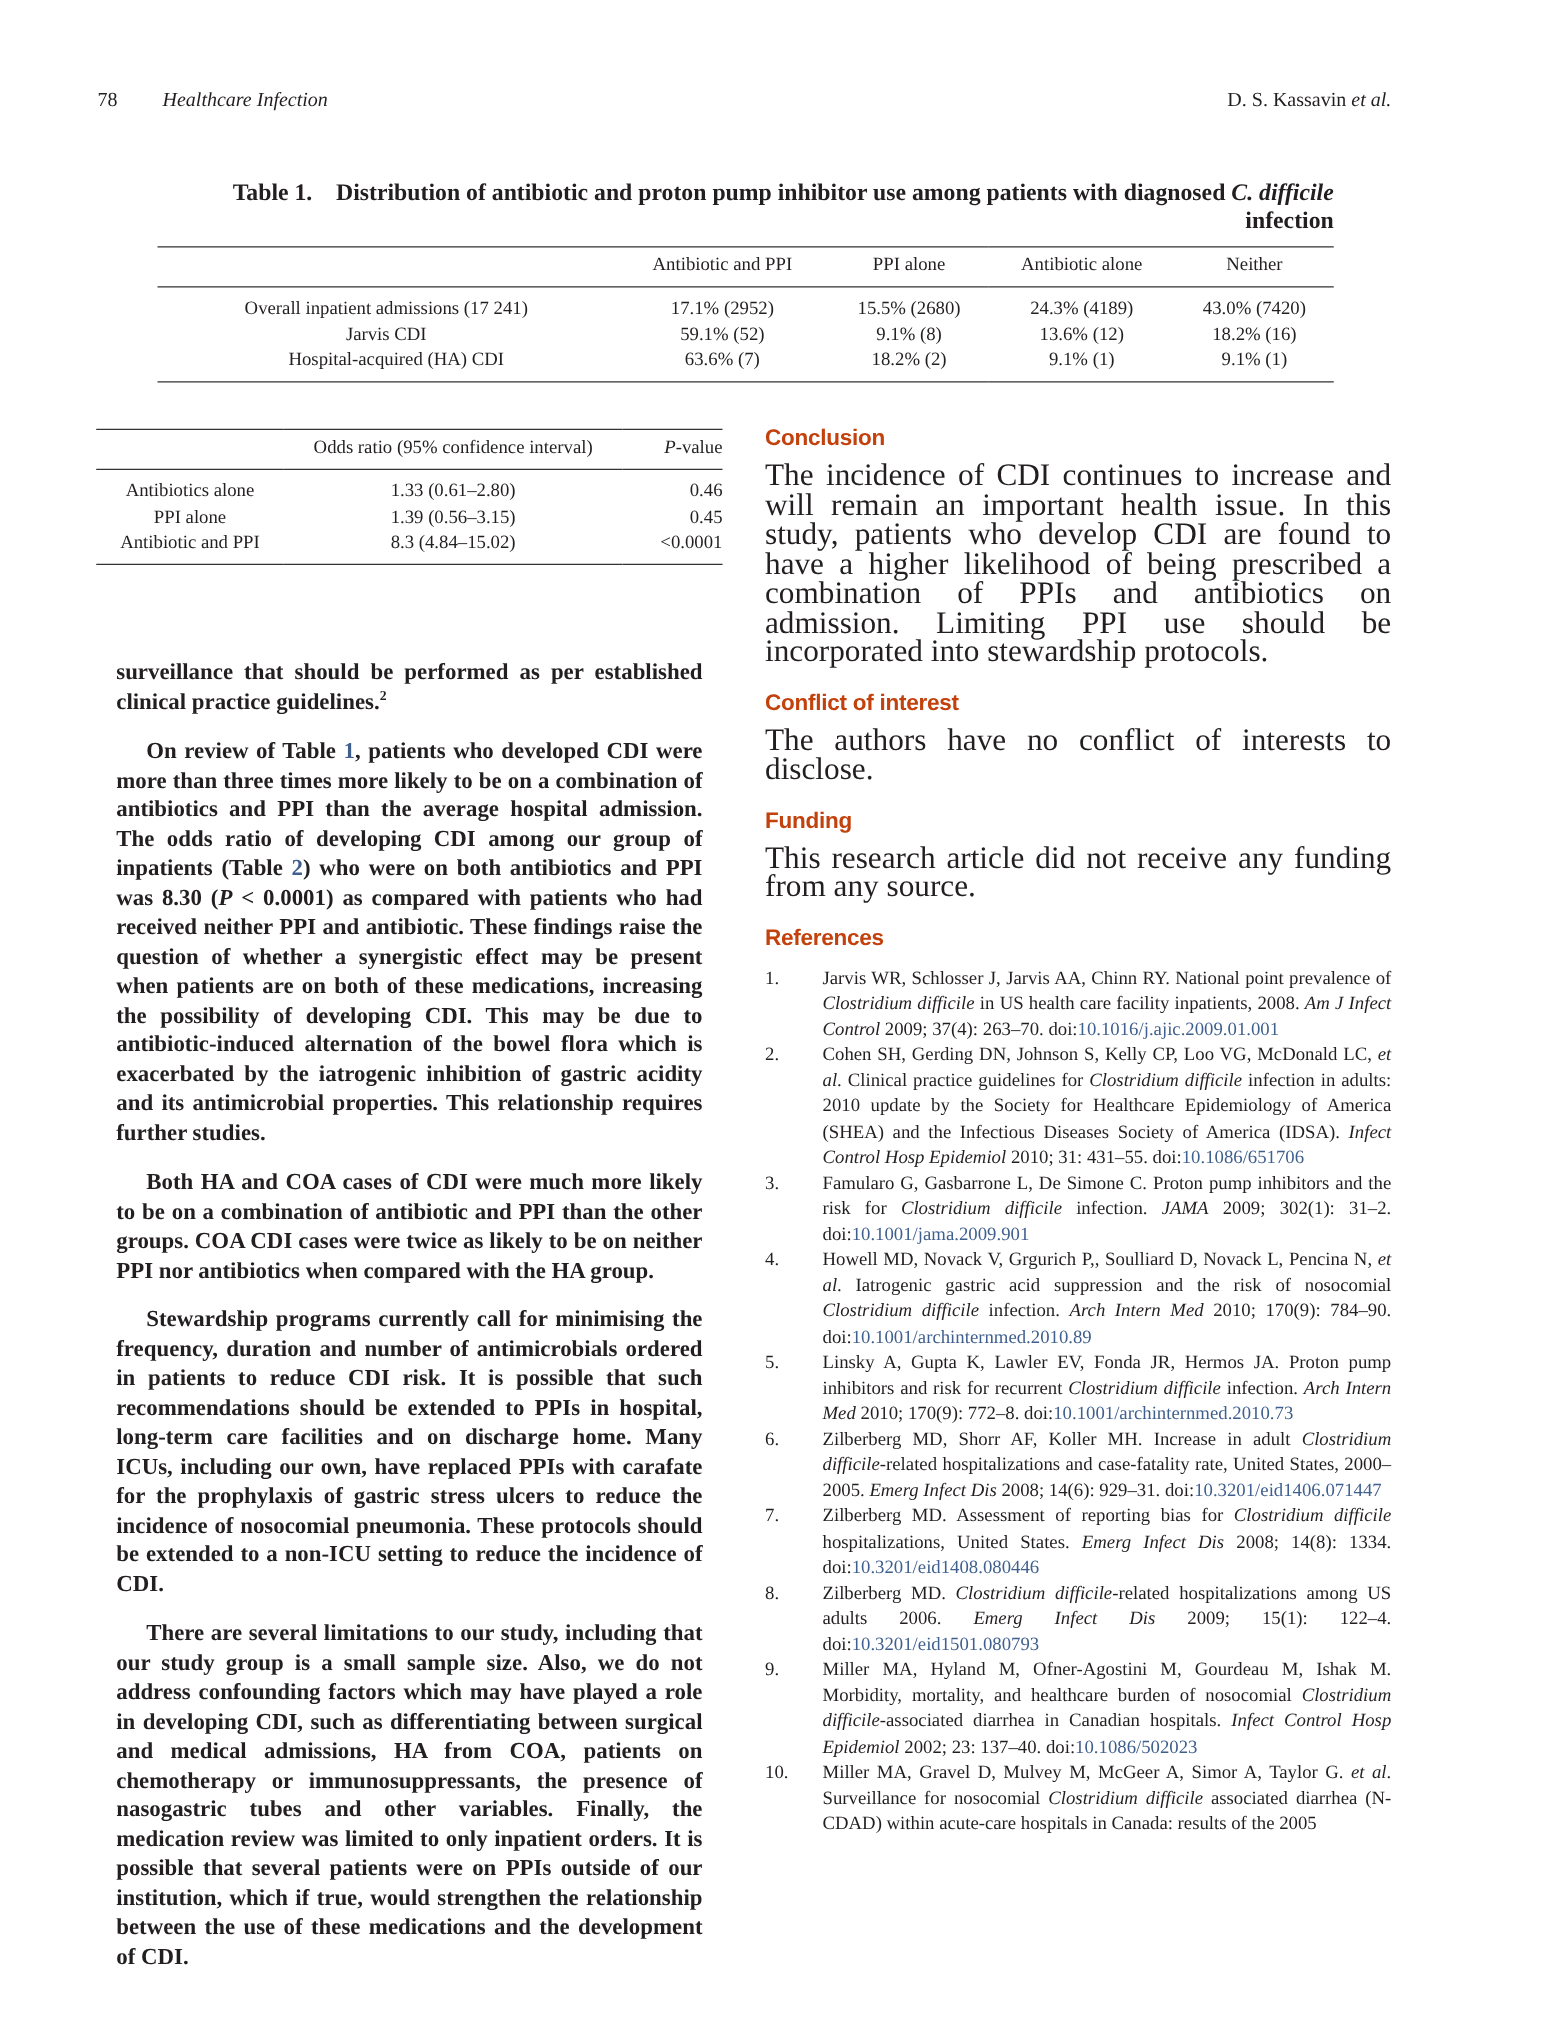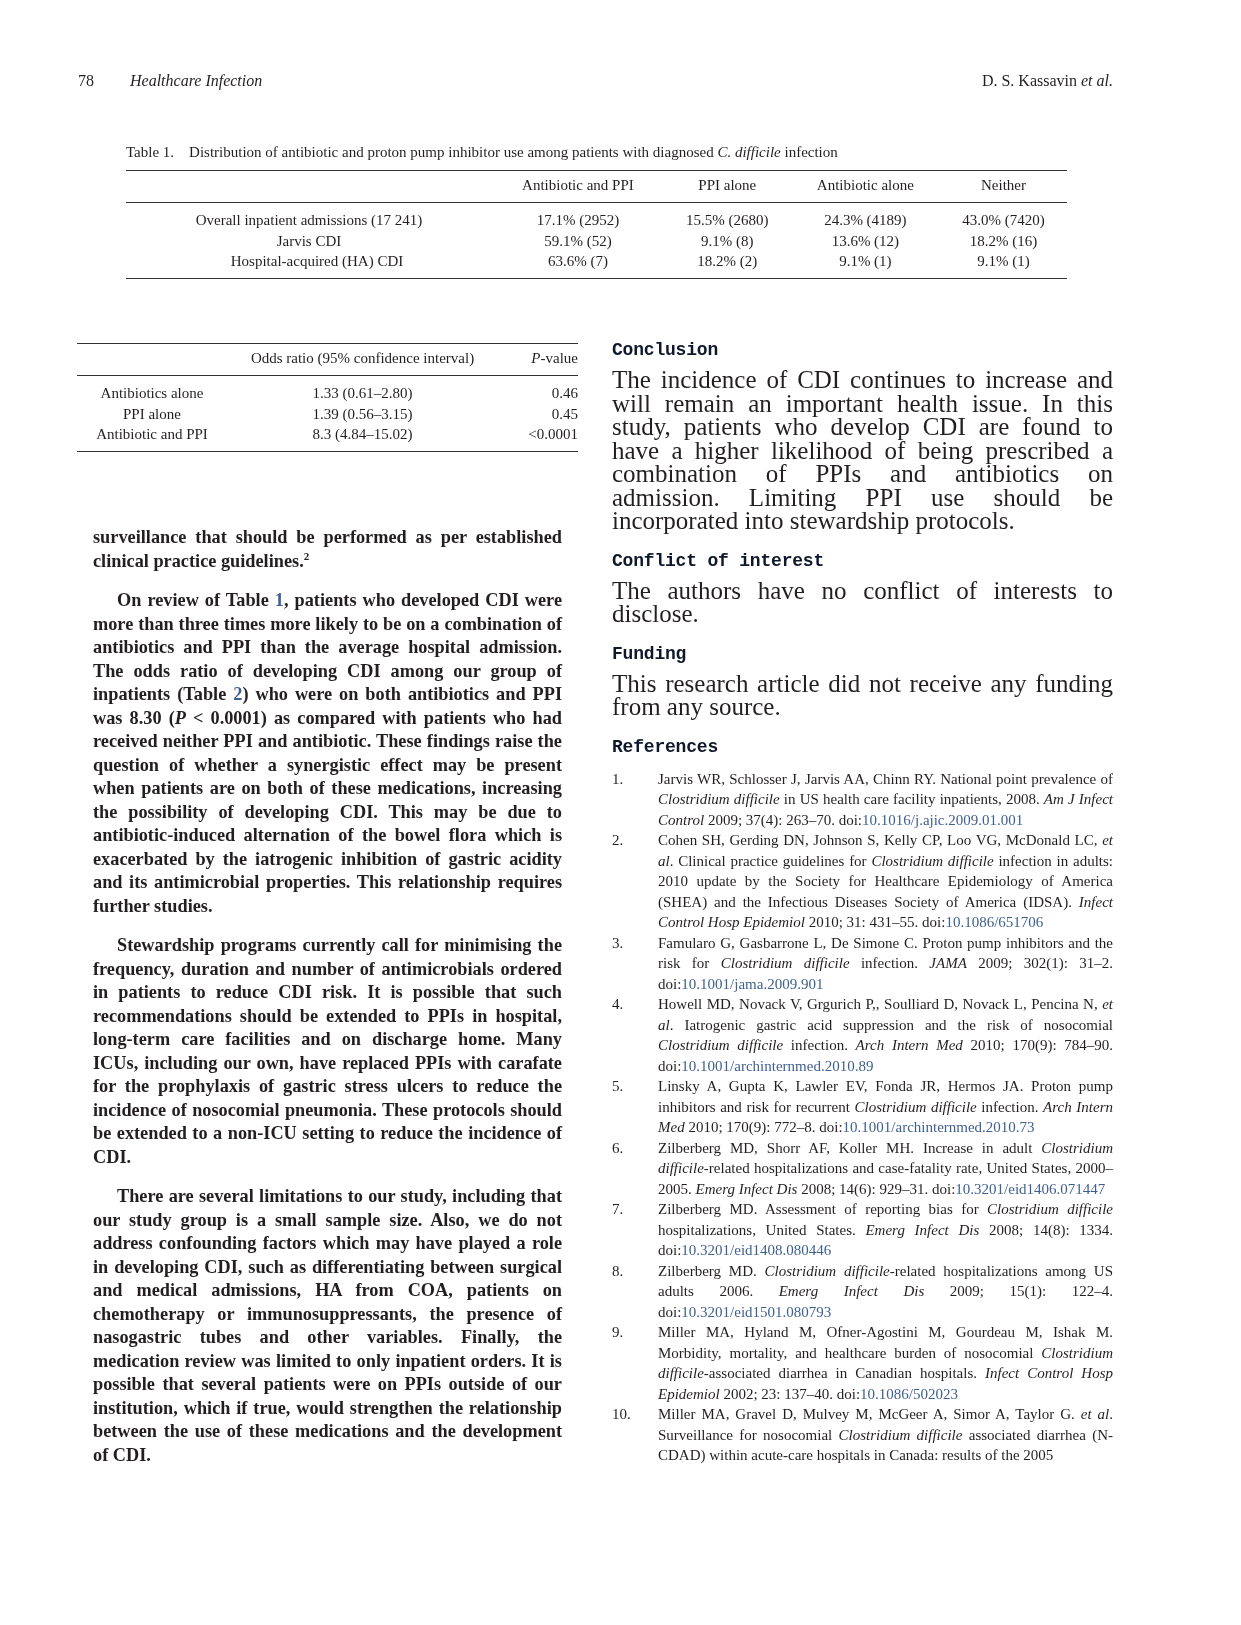--- a/index.html
+++ b/index.html
@@ -4,21 +4,21 @@
 <style>
   html, body { margin: 0; padding: 0; background: #ffffff; }
   body { width: 1241px; height: 1625px; position: relative; font-family: "Liberation Serif", "DejaVu Serif", serif; color: #231f20; overflow: hidden; }
   .running-head { position: absolute; top: 72px; left: 78px; width: 1035px; font-size: 16px; }
   .running-head .pg { position: absolute; left: 0; }
   .running-head .journal { position: absolute; left: 52px; font-style: italic; }
   .running-head .authors { position: absolute; right: 0; }
   .running-head .authors i { font-style: italic; }
 
   .table1 { position: absolute; top: 144px; left: 126px; width: 941px; }
-  .tcaption { font-weight: normal; font-size: 15px; text-align: left; margin-bottom: 9px; }
+  .tcaption { font-weight: bold; font-size: 19px; text-align: right; margin-bottom: 9px; }
   .tcaption i { font-style: italic; }
   table { border-collapse: collapse; width: 100%; font-size: 15px; }
   table thead tr { border-top: 1.3px solid #333; border-bottom: 1.3px solid #333; }
   table thead th { font-weight: normal; padding: 6px 0 8px 0; }
   table tbody tr:first-child td { padding-top: 7px; }
   table tbody tr:last-child td { padding-bottom: 6px; }
   table tbody { border-bottom: 1.3px solid #333; }
   table td { padding: 0; line-height: 20.5px; }
   .t1 .c0 { text-align: center; width: 350px; }
   .t1 .c1, .t1 .c2, .t1 .c3, .t1 .c4 { text-align: center; }
@@ -30,21 +30,21 @@
   .t2 .c2 { text-align: right; width: 80px; }
   .t2 th.c2 i { font-style: italic; }
 
   .col-left { position: absolute; top: 510px; left: 77px; width: 501px; font-size: 18.3px; line-height: 23.5px; text-align: justify; }
   .col-left p { margin: 16px; font-weight: bold; }
   .col-left p.ind { text-indent: 24px; }
   .col-left sup { font-size: 11px; line-height: 0; }
   .link { color: #3f5f8e; }
 
   .col-right { position: absolute; top: 340px; left: 612px; width: 501px; }
-  .sec-head { font-family: Liberation Mono, monospace; font-weight: bold; font-size: 18px; margin: 0 0 8px 0; color: #0f172a; letter-spacing: -0.2px; }
+  .sec-head { font-family: Liberation Sans, sans-serif; font-weight: bold; font-size: 18px; margin: 0 0 8px 0; color: #c2410c; letter-spacing: -0.2px; }
   .sec-body { font-size: 25px; line-height: 23.5px; text-align: justify; margin: 0 0 18px 0; }
 
   .refs { list-style: none; margin: 0; padding: 0; font-size: 15px; line-height: 20.5px; }
   .refs li { position: relative; padding-left: 46px; text-align: justify; margin-bottom: 0; }
   .refs .num { position: absolute; left: 0; top: 0; }
   .refs i { font-style: italic; }
 </style>
 </head>
 <body>
 
@@ -120,20 +120,21 @@
         <td class="c1">8.3 (4.84–15.02)</td>
         <td class="c2">&lt;0.0001</td>
       </tr>
     </tbody>
   </table>
 </div>
 
 <div class="col-left">
   <p><span>surveillance that should be performed as per established clinical practice guidelines.</span><sup>2</sup></p>
   <p class="ind"><span>On review of Table </span><span class="link">1</span><span>, patients who developed CDI were more than three times more likely to be on a combination of antibiotics and PPI than the average hospital admission. The odds ratio of developing CDI among our group of inpatients (Table </span><span class="link">2</span><span>) who were on both antibiotics and PPI was 8.30 (</span><i>P</i><span> &lt; 0.0001) as compared with patients who had received neither PPI and antibiotic. These findings raise the question of whether a synergistic effect may be present when patients are on both of these medications, increasing the possibility of developing CDI. This may be due to antibiotic-induced alternation of the bowel flora which is exacerbated by the iatrogenic inhibition of gastric acidity and its antimicrobial properties. This relationship requires further studies.</span></p>
+  <p class="ind">Both HA and COA cases of CDI were much more likely to be on a combination of antibiotic and PPI than the other groups. COA CDI cases were twice as likely to be on neither PPI nor antibiotics when compared with the HA group.</p>
   <p class="ind">Stewardship programs currently call for minimising the frequency, duration and number of antimicrobials ordered in patients to reduce CDI risk. It is possible that such recommendations should be extended to PPIs in hospital, long-term care facilities and on discharge home. Many ICUs, including our own, have replaced PPIs with carafate for the prophylaxis of gastric stress ulcers to reduce the incidence of nosocomial pneumonia. These protocols should be extended to a non-ICU setting to reduce the incidence of CDI.</p>
   <p class="ind">There are several limitations to our study, including that our study group is a small sample size. Also, we do not address confounding factors which may have played a role in developing CDI, such as differentiating between surgical and medical admissions, HA from COA, patients on chemotherapy or immunosuppressants, the presence of nasogastric tubes and other variables. Finally, the medication review was limited to only inpatient orders. It is possible that several patients were on PPIs outside of our institution, which if true, would strengthen the relationship between the use of these medications and the development of CDI.</p>
 </div>
 
 <div class="col-right">
   <h3 class="sec-head">Conclusion</h3>
   <p class="sec-body">The incidence of CDI continues to increase and will remain an important health issue. In this study, patients who develop CDI are found to have a higher likelihood of being prescribed a combination of PPIs and antibiotics on admission. Limiting PPI use should be incorporated into stewardship protocols.</p>
 
   <h3 class="sec-head">Conflict of interest</h3>
   <p class="sec-body">The authors have no conflict of interests to disclose.</p>

